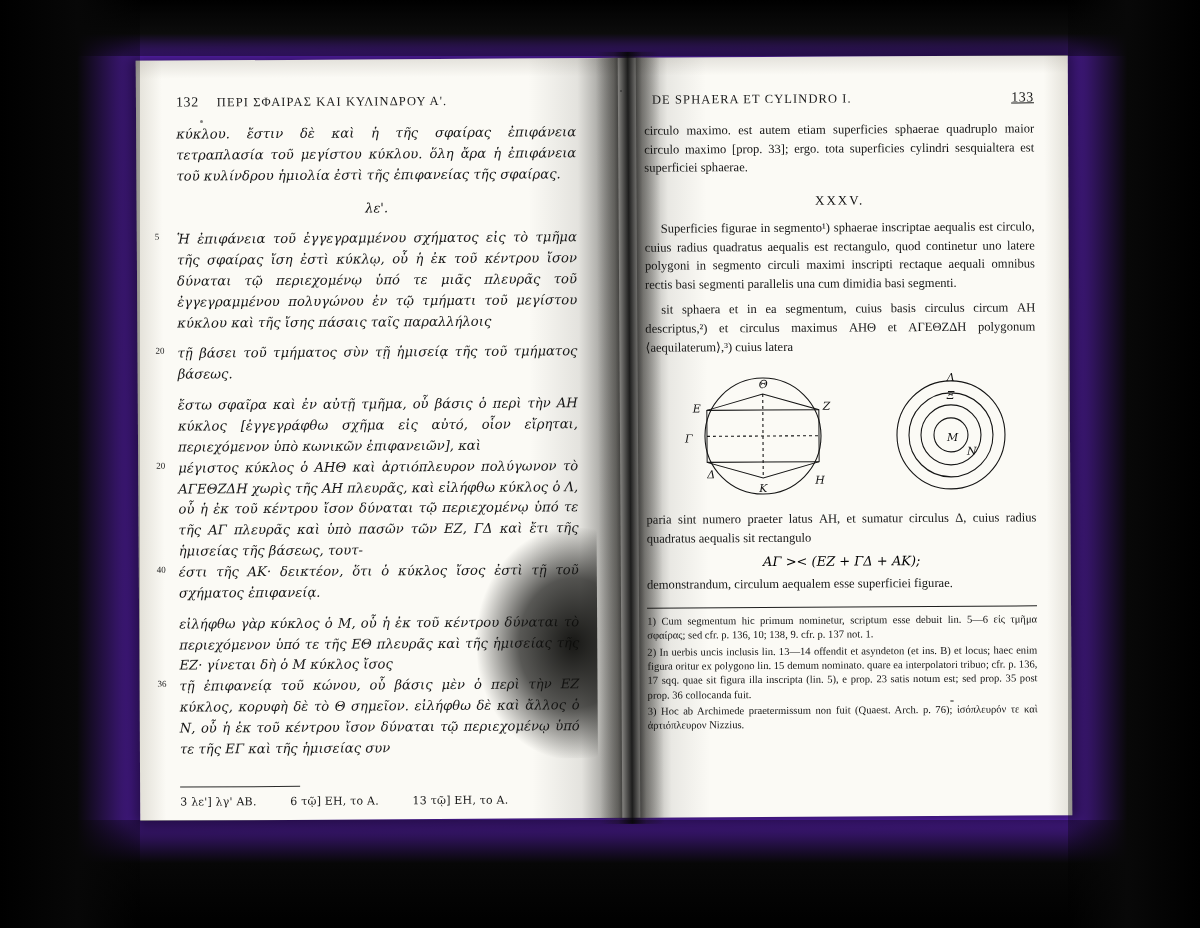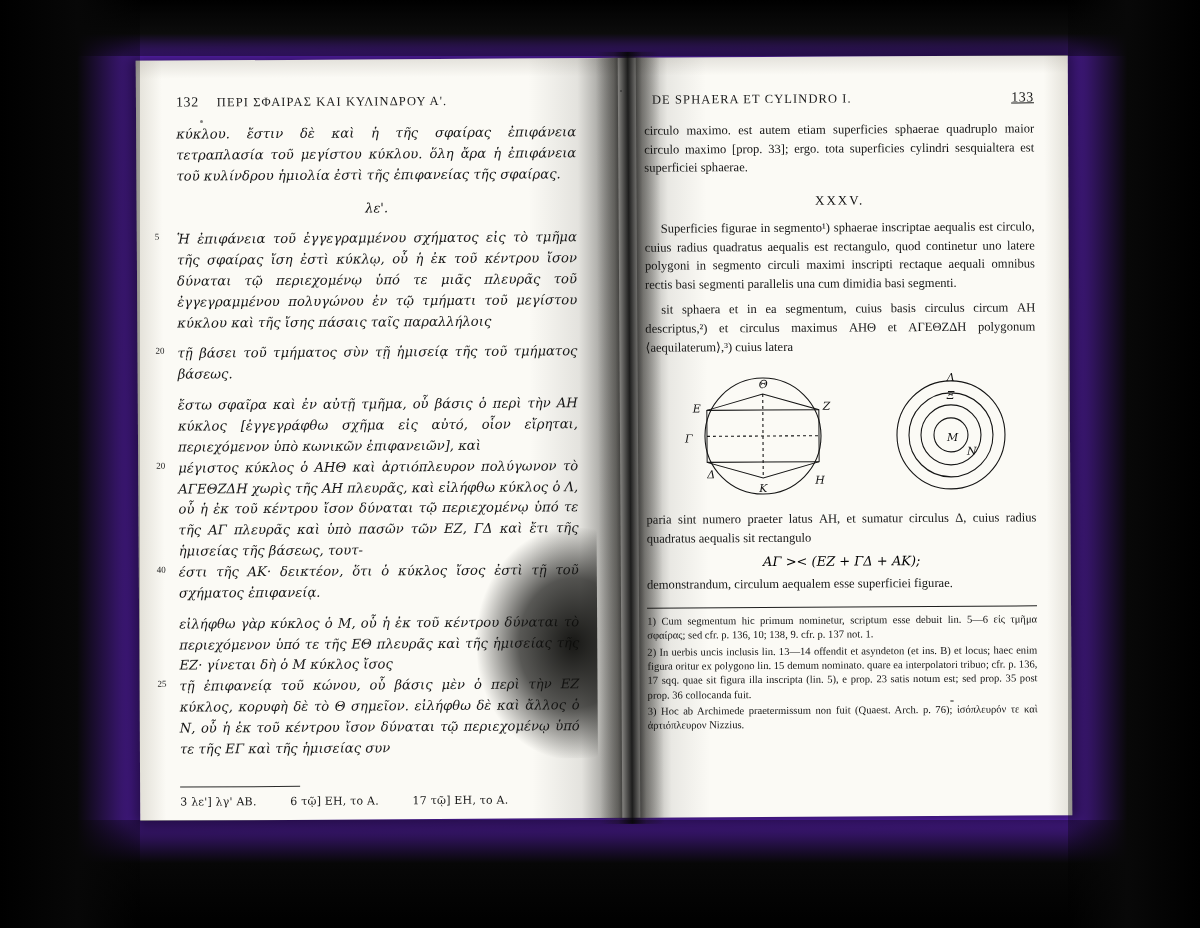--- a/index.html
+++ b/index.html
@@ -261,30 +261,30 @@
           <span class="lineno">40</span>
           <p>έστι τῆς ΑΚ· δεικτέον, ὅτι ὁ κύκλος ἴσος ἐστὶ τῇ τοῦ σχήματος ἐπιφανείᾳ.</p>
         </div>
 
         <div class="blk">
           <span class="lineno"></span>
           <p>εἰλήφθω γὰρ κύκλος ὁ Μ, οὗ ἡ ἐκ τοῦ κέντρου δύναται τὸ περιεχόμενον ὑπό τε τῆς ΕΘ πλευρᾶς καὶ τῆς ἡμισείας τῆς ΕΖ· γίνεται δὴ ὁ Μ κύκλος ἴσος</p>
         </div>
 
         <div class="blk" style="margin-top:0">
-          <span class="lineno">25</span>
+          <span class="lineno">36</span>
           <p>τῇ ἐπιφανείᾳ τοῦ κώνου, οὗ βάσις μὲν ὁ περὶ τὴν ΕΖ κύκλος, κορυφὴ δὲ τὸ Θ σημεῖον. εἰλήφθω δὲ καὶ ἄλλος ὁ Ν, οὗ ἡ ἐκ τοῦ κέντρου ἴσον δύναται τῷ περιεχομένῳ ὑπό τε τῆς ΕΓ καὶ τῆς ἡμισείας συν</p>
         </div>
       </div>
 
       <div class="rule"></div>
       <div class="app-crit">
         <span class="slot">3 λε'] λγ' ΑΒ.</span>
         <span class="slot">6 τῷ] ΕΗ, το Α.</span>
-        <span class="slot">17 τῷ] ΕΗ, το Α.</span>
+        <span class="slot">13 τῷ] ΕΗ, το Α.</span>
       </div>
 
       <div class="ink-blot"></div>
     </div>
 
     <div class="col col-right">
 
       <div class="running-head rh-right">
         <span class="head-title">DE SPHAERA ET CYLINDRO I.</span>
         <span class="folio">133</span>

